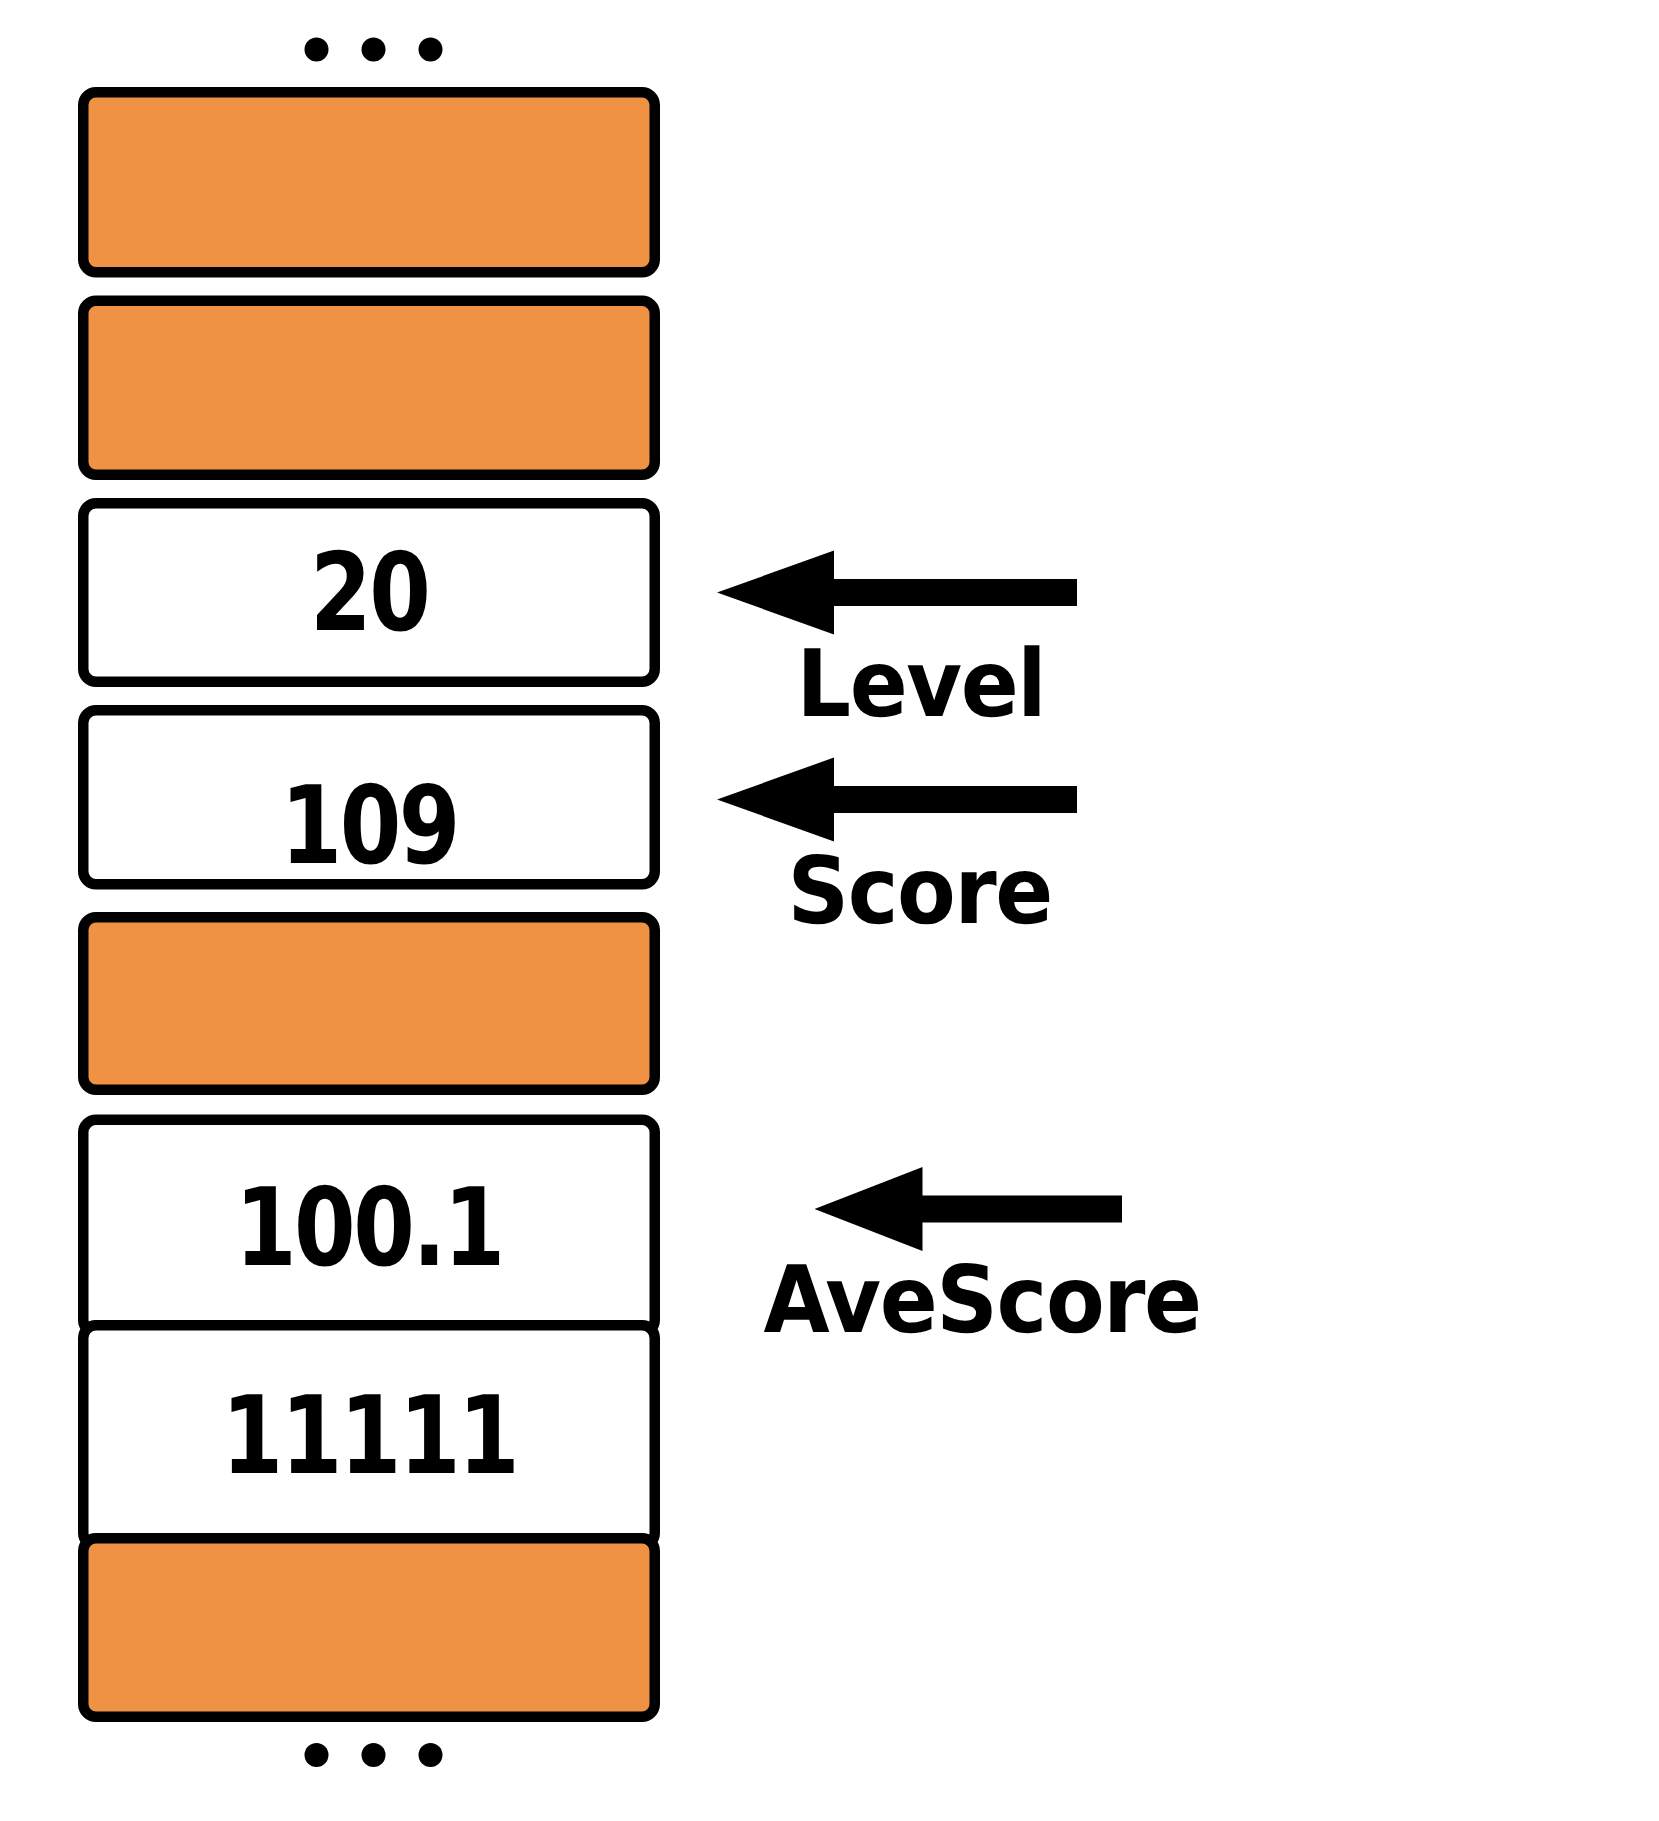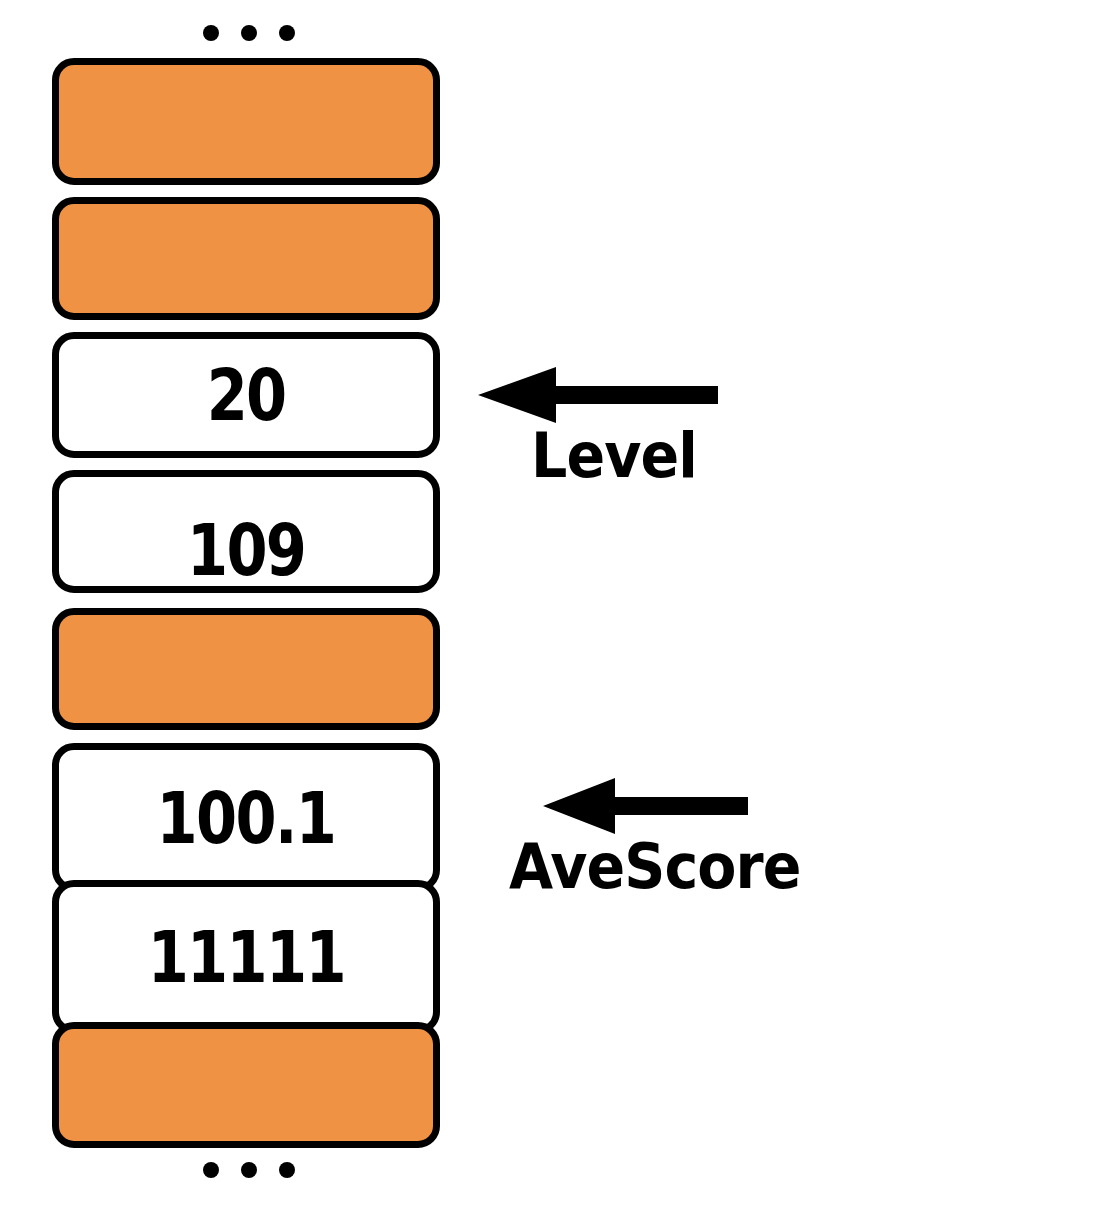--- a/index.html
+++ b/index.html
@@ -39,21 +39,21 @@
   #ellipsis-top  { left: 203px; top: 25px; }
   #ellipsis-bottom { left: 203px; top: 1162px; }
 
   
   .cell {
     position: absolute;
     left: 52px;
     width: 388px;
     box-sizing: border-box;
     border: 7px solid #000000;
-    border-radius: 22px;
+    border-radius: 12px;
     background: #ffffff;
     display: flex;
     align-items: center;
     justify-content: center;
   }
   .cell.filled {
     background: #ef9244;
   }
   .cell-value {
     font-family: "DejaVu Sans", sans-serif;
@@ -144,20 +144,28 @@
 
   <div class="annotation" style="left:478px; top:365px;">
     <span class="arrow">
       <svg width="240" height="60" viewBox="0 0 240 60" aria-hidden="true">
         <path d="M0,30 L78,2 L78,21 L240,21 L240,39 L78,39 L78,58 Z" fill="#000000"></path>
       </svg>
     </span>
     <span class="annotation-label" style="margin-left:46px;">Level</span>
   </div>
 
+  <div class="annotation" style="left:478px; top:503px;">
+    <span class="arrow">
+      <svg width="240" height="60" viewBox="0 0 240 60" aria-hidden="true">
+        <path d="M0,30 L78,2 L78,21 L240,21 L240,39 L78,39 L78,58 Z" fill="#000000"></path>
+      </svg>
+    </span>
+    <span class="annotation-label" style="margin-left:46px;">Score</span>
+  </div>
 
   <div class="annotation" style="left:465px; top:776px;">
     <span class="arrow">
       <svg width="205" height="60" viewBox="0 0 205 60" aria-hidden="true">
         <path d="M0,30 L72,2 L72,21 L205,21 L205,39 L72,39 L72,58 Z" fill="#000000"></path>
       </svg>
     </span>
     <span class="annotation-label" style="margin-left:44px;">AveScore</span>
   </div>
 

